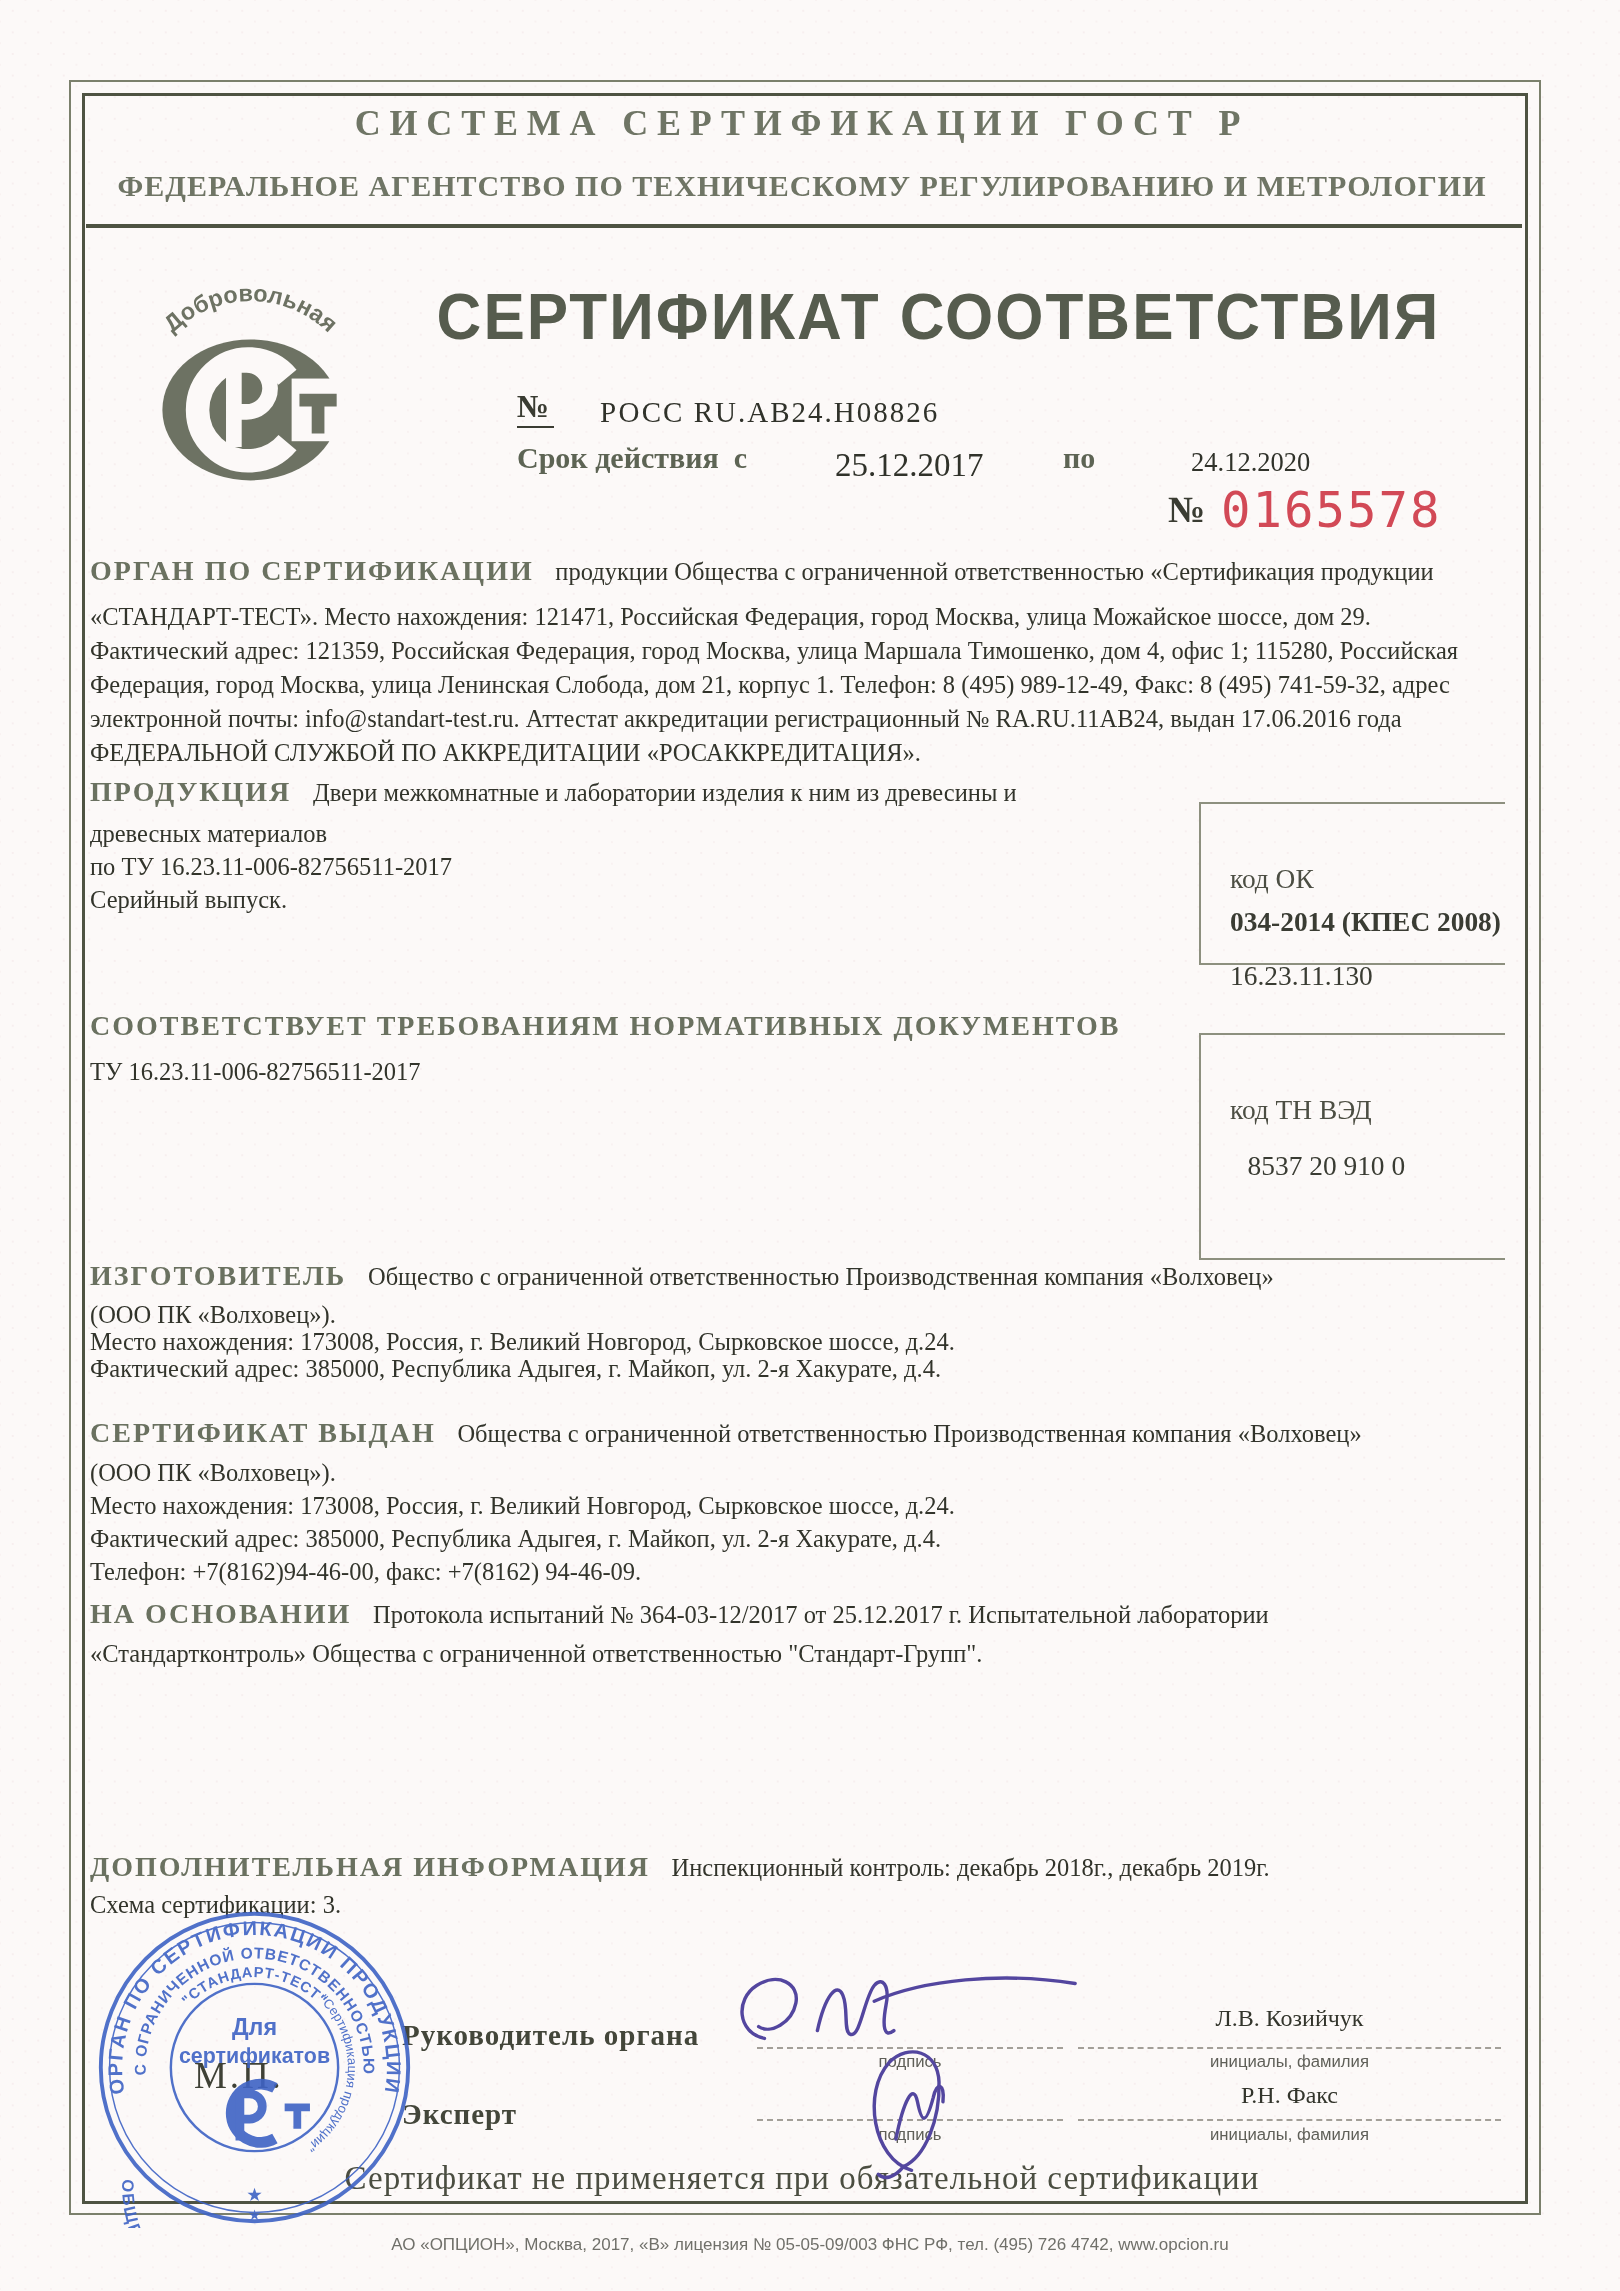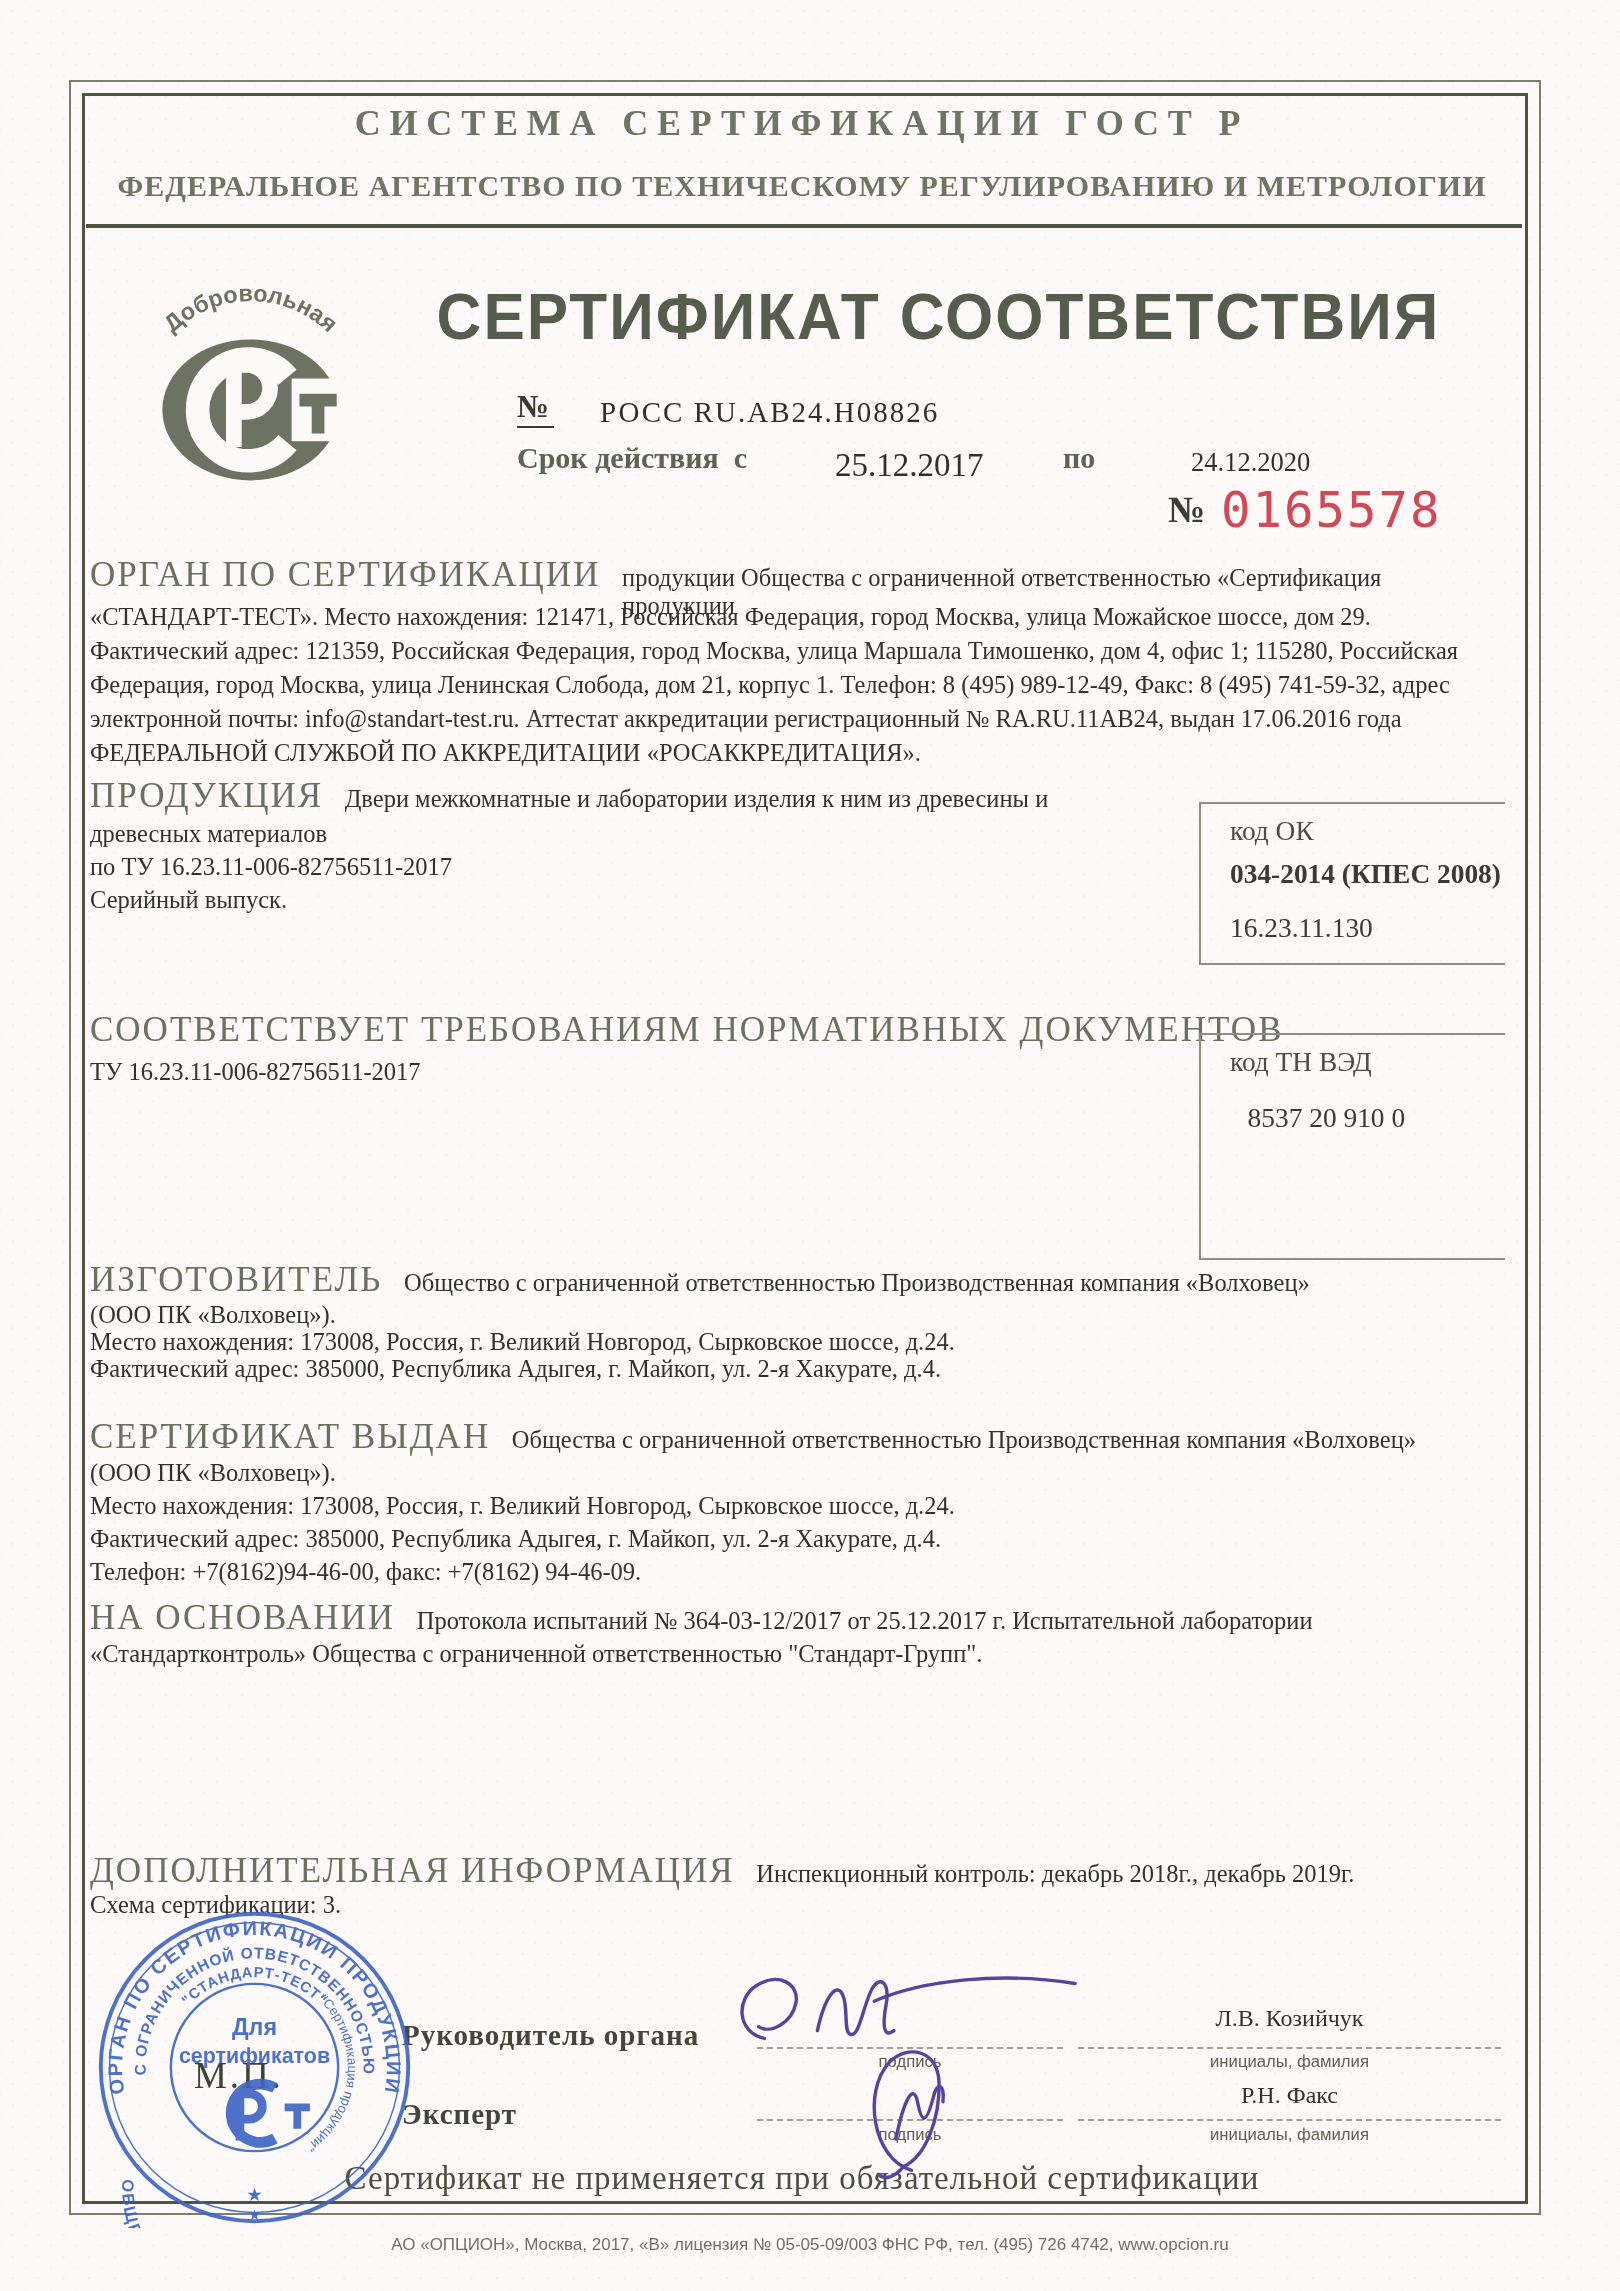--- a/index.html
+++ b/index.html
@@ -33,33 +33,33 @@
   .val-label{left:517px;top:441px;font-size:30px;font-weight:bold;color:#5d6454;white-space:pre;}
   .val-from{left:835px;top:447px;font-size:33px;color:#30322a;}
   .val-to-label{left:1063px;top:441px;font-size:30px;font-weight:bold;color:#5d6454;}
   .val-to{left:1191px;top:447px;font-size:26.5px;color:#30322a;}
   .blank-sign{left:1168px;top:488px;font-size:37px;font-weight:bold;color:#3a3c32;}
   .blank-num{left:1221px;top:482px;font-family:"DejaVu Sans Mono",monospace;
     font-weight:normal;font-size:49px;letter-spacing:2px;color:#d24956;}
   
   .sec{left:90px;width:1397px;}
   .sec .row1{display:flex;align-items:baseline;gap:21.6px;}
-  .sec-head{font-size:35px;font-weight:normal;letter-spacing:2px;color:#6a7160;white-space:nowrap;}
+  .sec-head{font-size:28px;font-weight:bold;letter-spacing:2px;color:#6a7160;white-space:nowrap;}
   .lead, .bl{font-size:24.5px;color:#32342b;}
   .sec-organ{top:555px;} .sec-organ .row1{height:45px;} .sec-organ .bl{line-height:34px;}
   .sec-product{top:776px;} .sec-product .row1{height:41px;} .sec-product .bl{line-height:33px;}
   .sec-conforms{top:1010px;} .sec-conforms .row1{height:45px;} .sec-conforms .bl{line-height:33px;}
   .sec-manufacturer{top:1260px;} .sec-manufacturer .row1{height:41px;} .sec-manufacturer .bl{line-height:27px;}
   .sec-issued{top:1417px;} .sec-issued .row1{height:39px;} .sec-issued .bl{line-height:33px;}
   .sec-basis{top:1598px;} .sec-basis .row1{height:39px;} .sec-basis .bl{line-height:33px;}
   .sec-additional{top:1851px;} .sec-additional .row1{height:37px;} .sec-additional .bl{line-height:33px;}
   
   .code-box{border:2px solid #8d907f;border-right:none;left:1199px;width:306px;
     padding:11.8px 0 0 29px;box-sizing:border-box;}
-  .code-box .cb-label{font-size:27.4px;color:#4c4e43;}
+  .code-box .cb-label{font-size:27.4px;color:#4c4e43;margin-top:48px;}
   .code-box .cb-val{font-size:27.4px;color:#3a3c33;}
   .box-ok{top:802px;height:163px;}
   .box-ok .cb-val1{margin-top:11.8px;font-weight:bold;}
   .box-ok .cb-val2{margin-top:23.5px;}
   .box-tnved{top:1033px;height:227px;}
   .box-tnved .cb-val{margin-top:25.5px;padding-left:17.6px;}
   
   .role{font-size:29px;font-weight:bold;color:#43463a;letter-spacing:1px;}
   .role-head{left:402px;top:2019px;} .role-expert{left:402px;top:2098px;}
   .sig-line{border-top:2px dashed #a39f98;height:0;}

